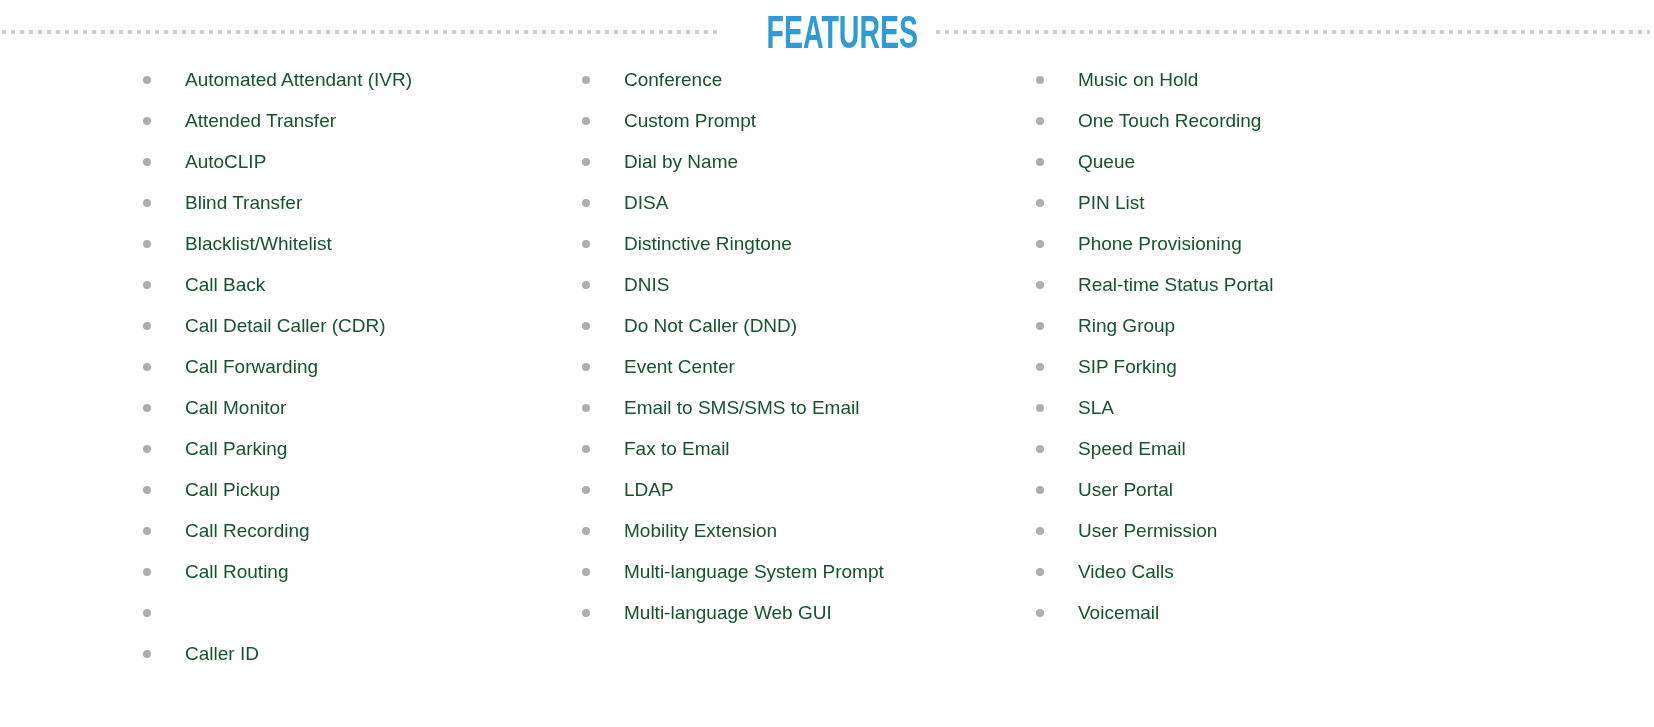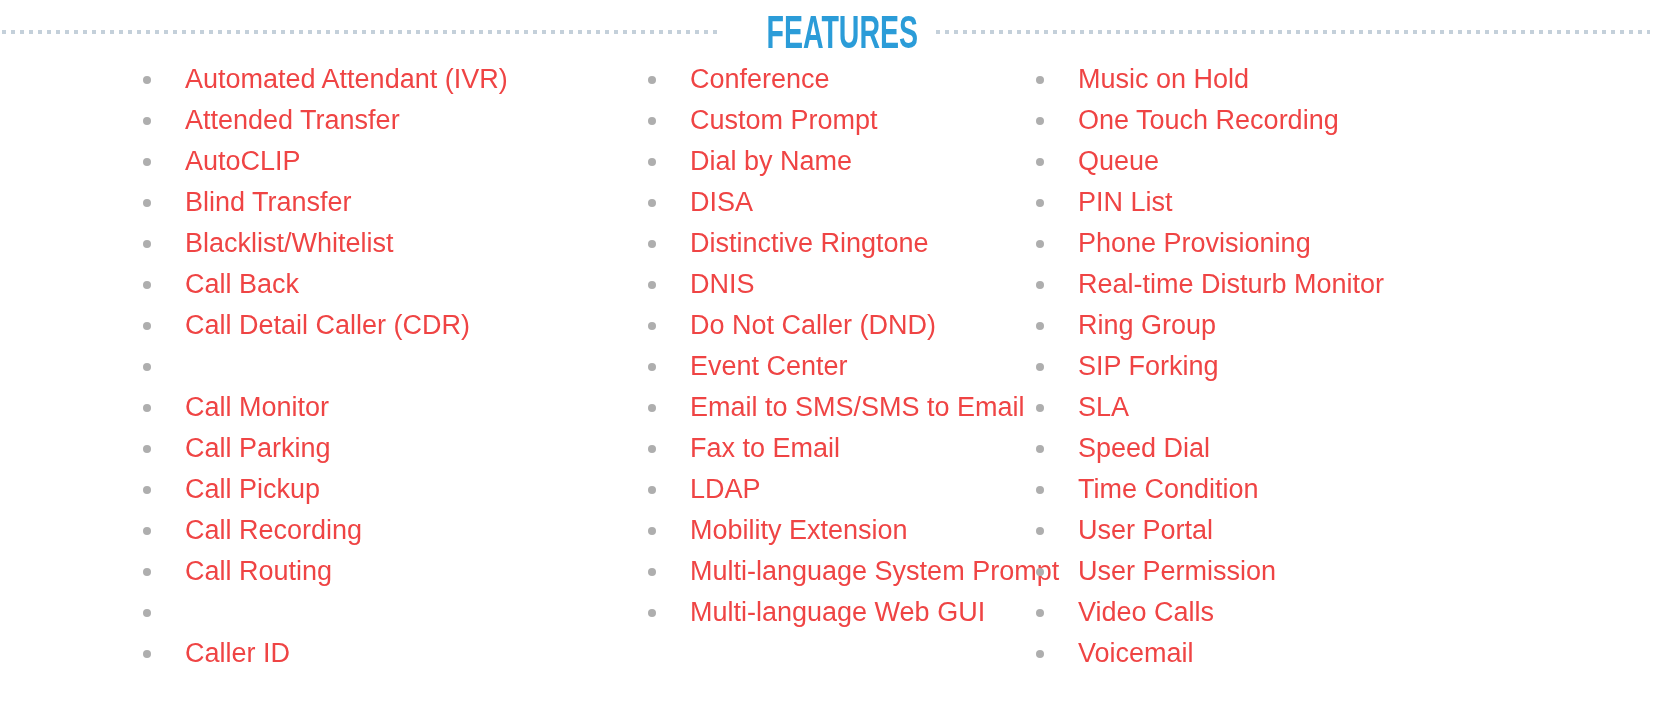--- a/index.html
+++ b/index.html
@@ -49,39 +49,39 @@
     letter-spacing: 0px;
     transform: scaleX(0.62);
     transform-origin: center center;
   }
   
   .feature-column {
     position: absolute;
     top: 59px;
   }
   .col-0 { left: 143px;  width: 470px; }
-  .col-1 { left: 648px;  width: 468px; text-align: right; }
+  .col-1 { left: 582px;  width: 468px; text-align: right; }
   .col-2 { left: 1036px; width: 560px; }
   .feature-item {
     height: 41px;
     display: flex;
     align-items: center;
     white-space: nowrap;
   }
   .bullet {
     flex: 0 0 auto;
     width: 8px;
     height: 8px;
     border-radius: 50%;
     background: #aeaeae;
     margin-right: 34px;
   }
   .feature-label {
-    font-size: 27px;
-    color: #ef4444;
+    font-size: 19px;
+    color: #14532d;
     line-height: 1;
     letter-spacing: 0px;
   }
 </style>
 </head>
 <body>
 
 <div class="features-header">
   <div class="dots dots-left"></div>
   <div class="title-wrap">
@@ -114,20 +114,21 @@
     <div class="feature-item">
       <span class="bullet"></span>
       <span class="feature-label">Call Back</span>
     </div>
     <div class="feature-item">
       <span class="bullet"></span>
       <span class="feature-label">Call Detail Caller (CDR)</span>
     </div>
     <div class="feature-item">
       <span class="bullet"></span>
+      <span class="feature-label">Call Forwarding</span>
     </div>
     <div class="feature-item">
       <span class="bullet"></span>
       <span class="feature-label">Call Monitor</span>
     </div>
     <div class="feature-item">
       <span class="bullet"></span>
       <span class="feature-label">Call Parking</span>
     </div>
     <div class="feature-item">
@@ -224,41 +225,37 @@
     <div class="feature-item">
       <span class="bullet"></span>
       <span class="feature-label">PIN List</span>
     </div>
     <div class="feature-item">
       <span class="bullet"></span>
       <span class="feature-label">Phone Provisioning</span>
     </div>
     <div class="feature-item">
       <span class="bullet"></span>
-      <span class="feature-label">Real-time Disturb Monitor</span>
+      <span class="feature-label">Real-time Status Portal</span>
     </div>
     <div class="feature-item">
       <span class="bullet"></span>
       <span class="feature-label">Ring Group</span>
     </div>
     <div class="feature-item">
       <span class="bullet"></span>
       <span class="feature-label">SIP Forking</span>
     </div>
     <div class="feature-item">
       <span class="bullet"></span>
       <span class="feature-label">SLA</span>
     </div>
     <div class="feature-item">
       <span class="bullet"></span>
-      <span class="feature-label">Speed Dial</span>
-    </div>
-    <div class="feature-item">
-      <span class="bullet"></span>
-      <span class="feature-label">Time Condition</span>
+      <span class="feature-label">Speed Email</span>
     </div>
     <div class="feature-item">
       <span class="bullet"></span>
       <span class="feature-label">User Portal</span>
     </div>
     <div class="feature-item">
       <span class="bullet"></span>
       <span class="feature-label">User Permission</span>
     </div>
     <div class="feature-item">

